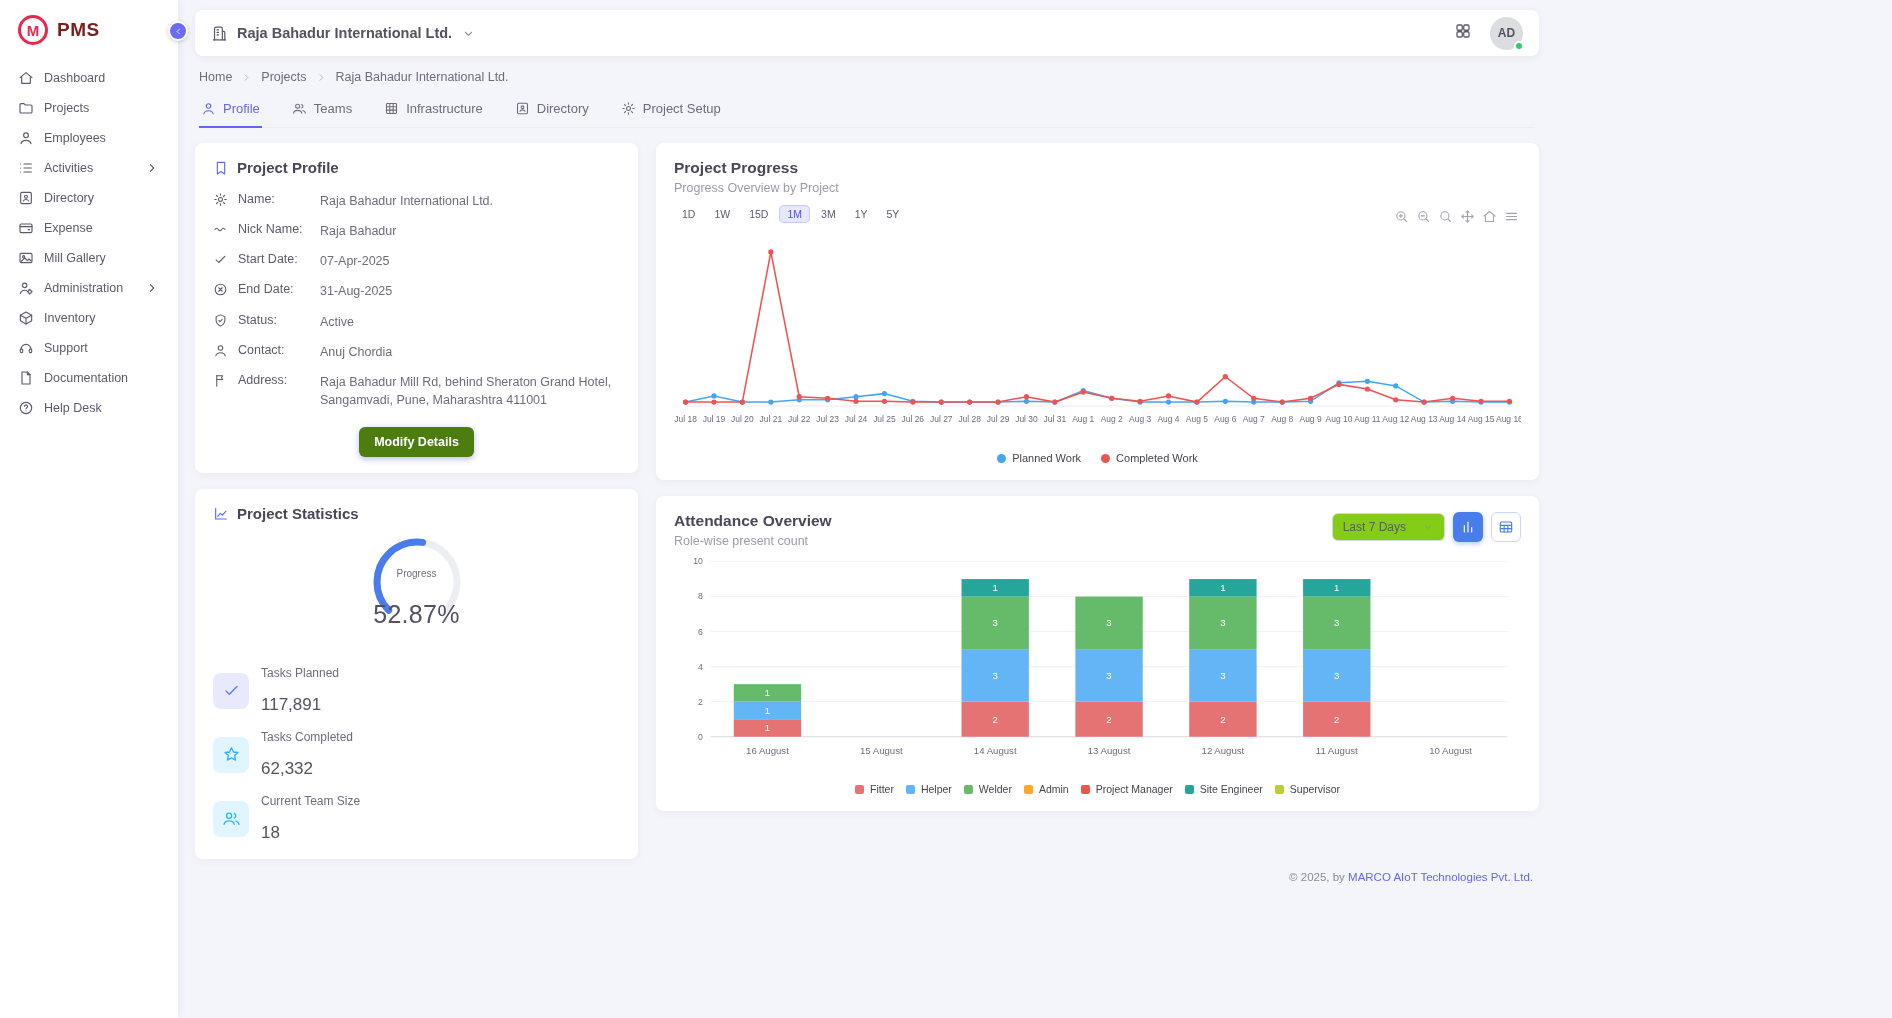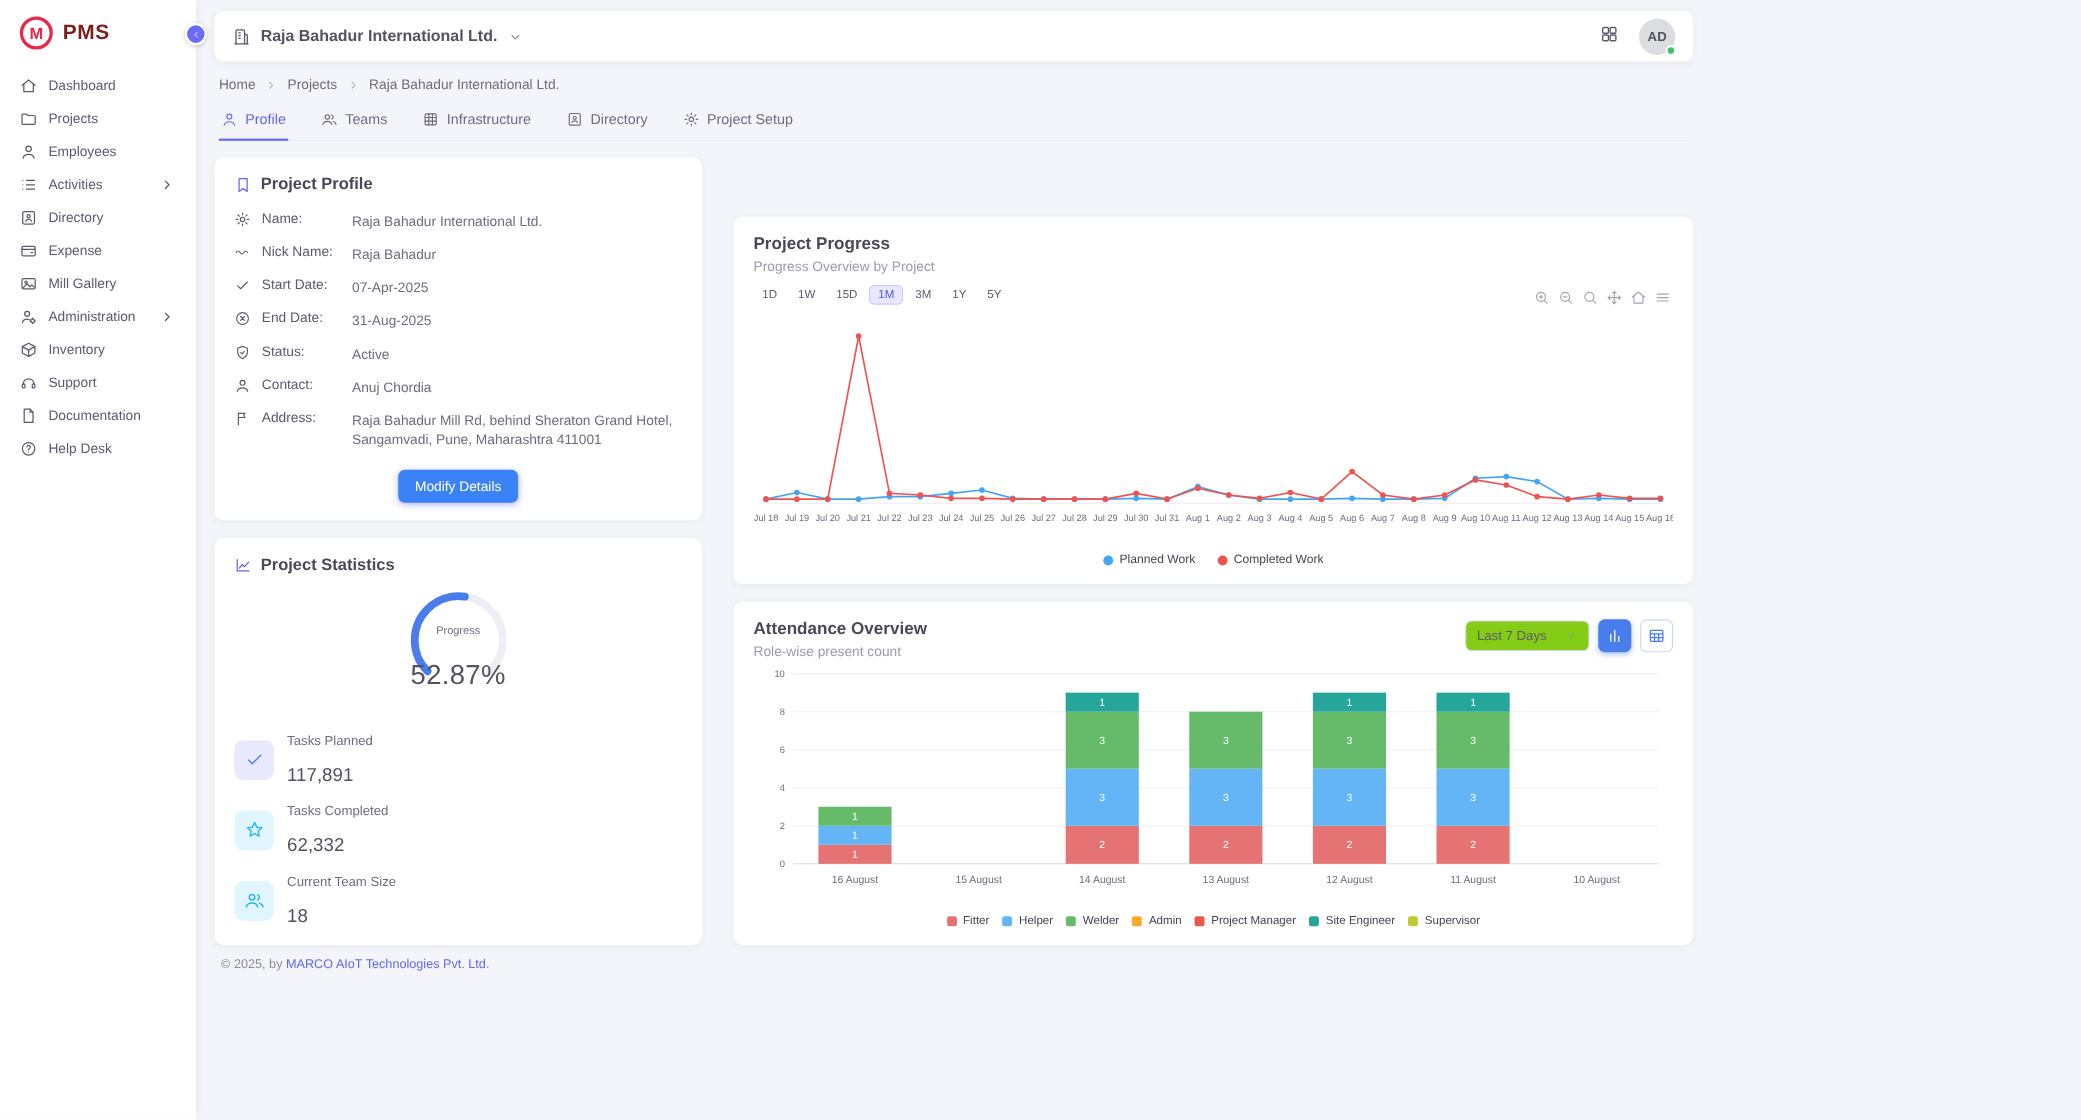--- a/index.html
+++ b/index.html
@@ -36,37 +36,37 @@
 
   .breadcrumb{display:flex;align-items:center;gap:8px;margin:14px 4px 0;font-size:12.5px;color:#6f6b7d}
   .crumb{cursor:pointer}
   .crumb-sep{width:13px;height:13px;color:#aeabba}
 
   .tabs{display:flex;gap:28px;margin:9px 4px 0;border-bottom:1px solid #eceaf2}
   .tab{display:flex;align-items:center;gap:7px;font-size:13px;color:#6f6b7d;padding:8px 2px 10px;cursor:pointer;border-bottom:2px solid transparent;margin-bottom:-1px}
   .tab .ic{width:15px;height:15px}
   .tab.active{color:#6366f1;border-bottom-color:#6366f1}
 
-  .content{display:flex;gap:29px;margin-top:15px;align-items:flex-end}
+  .content{display:flex;gap:18px;margin-top:15px;align-items:flex-start}
   .col-left{width:443px;flex:none;display:flex;flex-direction:column;gap:16px}
   .col-right{flex:1;display:flex;flex-direction:column;gap:16px;min-width:0}
 
   .card{background:#fff;border-radius:8px;box-shadow:0 2px 8px rgba(50,50,90,.05);padding:16px 18px;position:relative}
   .card-title{display:flex;align-items:center;gap:8px;font-size:15px;font-weight:700;color:#4b4757}
   .card-title .ic{width:16px;height:16px;color:#6366f1}
   .card-sub{font-size:12.5px;color:#9d9aab;margin-top:4px}
 
   
   .p-rows{margin-top:10px}
   .p-row{display:flex;gap:10px;padding:6px 0;font-size:12.5px;align-items:flex-start}
   .p-row .ic{width:15px;height:15px;color:#5d596c;margin-top:0}
   .p-label{width:72px;flex:none;color:#5d596c}
   .p-value{color:#6f6b7d;flex:1;line-height:1.45}
   .btn-row{text-align:center;margin-top:12px}
-  .btn-primary{background:#3b82f6;color:#fff;border:none;border-radius:6px;padding:8px 15px;font-size:12.5px;font-weight:400;cursor:pointer;box-shadow:0 2px 6px rgba(99,102,241,.45);font-family:inherit}
+  .btn-primary{background:#4d7c0f;color:#fff;border:none;border-radius:6px;padding:8px 15px;font-size:12.5px;font-weight:700;cursor:pointer;box-shadow:0 2px 6px rgba(99,102,241,.45);font-family:inherit}
 
   
   .stats-card{min-height:334px}
   .gauge-wrap{position:relative;width:160px;margin:8px auto 0;height:118px}
   .gauge{display:block;margin:0 auto}
   .gauge-label{position:absolute;top:38px;left:0;right:0;text-align:center;font-size:10px;color:#6f6b7d}
   .gauge-value{position:absolute;top:70px;left:0;right:0;text-align:center;font-size:25px;color:#55525f;letter-spacing:.3px}
   .stat-items{margin-top:18px;display:flex;flex-direction:column;gap:15px}
   .stat-item{display:flex;gap:12px;align-items:center}
   .stat-chip{width:36px;height:36px;border-radius:8px;display:grid;place-items:center}
@@ -92,21 +92,21 @@
   
   .att-head{display:flex;align-items:flex-start}
   .att-controls{margin-left:auto;display:flex;gap:8px;align-items:center}
   .select-box{display:flex;align-items:center;gap:16px;border:1px solid #d9d7e3;border-radius:6px;padding:6px 10px;font-size:12px;color:#5d596c;cursor:pointer;background:#84cc16}
   .select-box .ic{width:12px;height:12px;color:#8f8ca0}
   .icon-btn{width:30px;height:30px;border-radius:6px;display:grid;place-items:center;cursor:pointer;border:none}
   .icon-btn .ic{width:16px;height:16px}
   .icon-btn.primary{background:#4a7dec;color:#fff;box-shadow:0 2px 5px rgba(74,125,236,.4)}
   .icon-btn.ghost{border:1px solid #c9d6f5;color:#4a7dec;background:#fff}
 
-  .footer{margin:12px 6px 14px;font-size:11.5px;color:#8b8898}
+  .footer{margin:12px 6px 14px;text-align:right;font-size:11.5px;color:#8b8898}
   .footer-link{color:#6366f1;font-weight:500;cursor:pointer}
 </style>
 </head>
 <body>
 
 <aside class="sidebar">
   <div class="logo-row">
     <span class="logo-mark">M</span>
     <span class="logo-text">PMS</span>
   </div>

